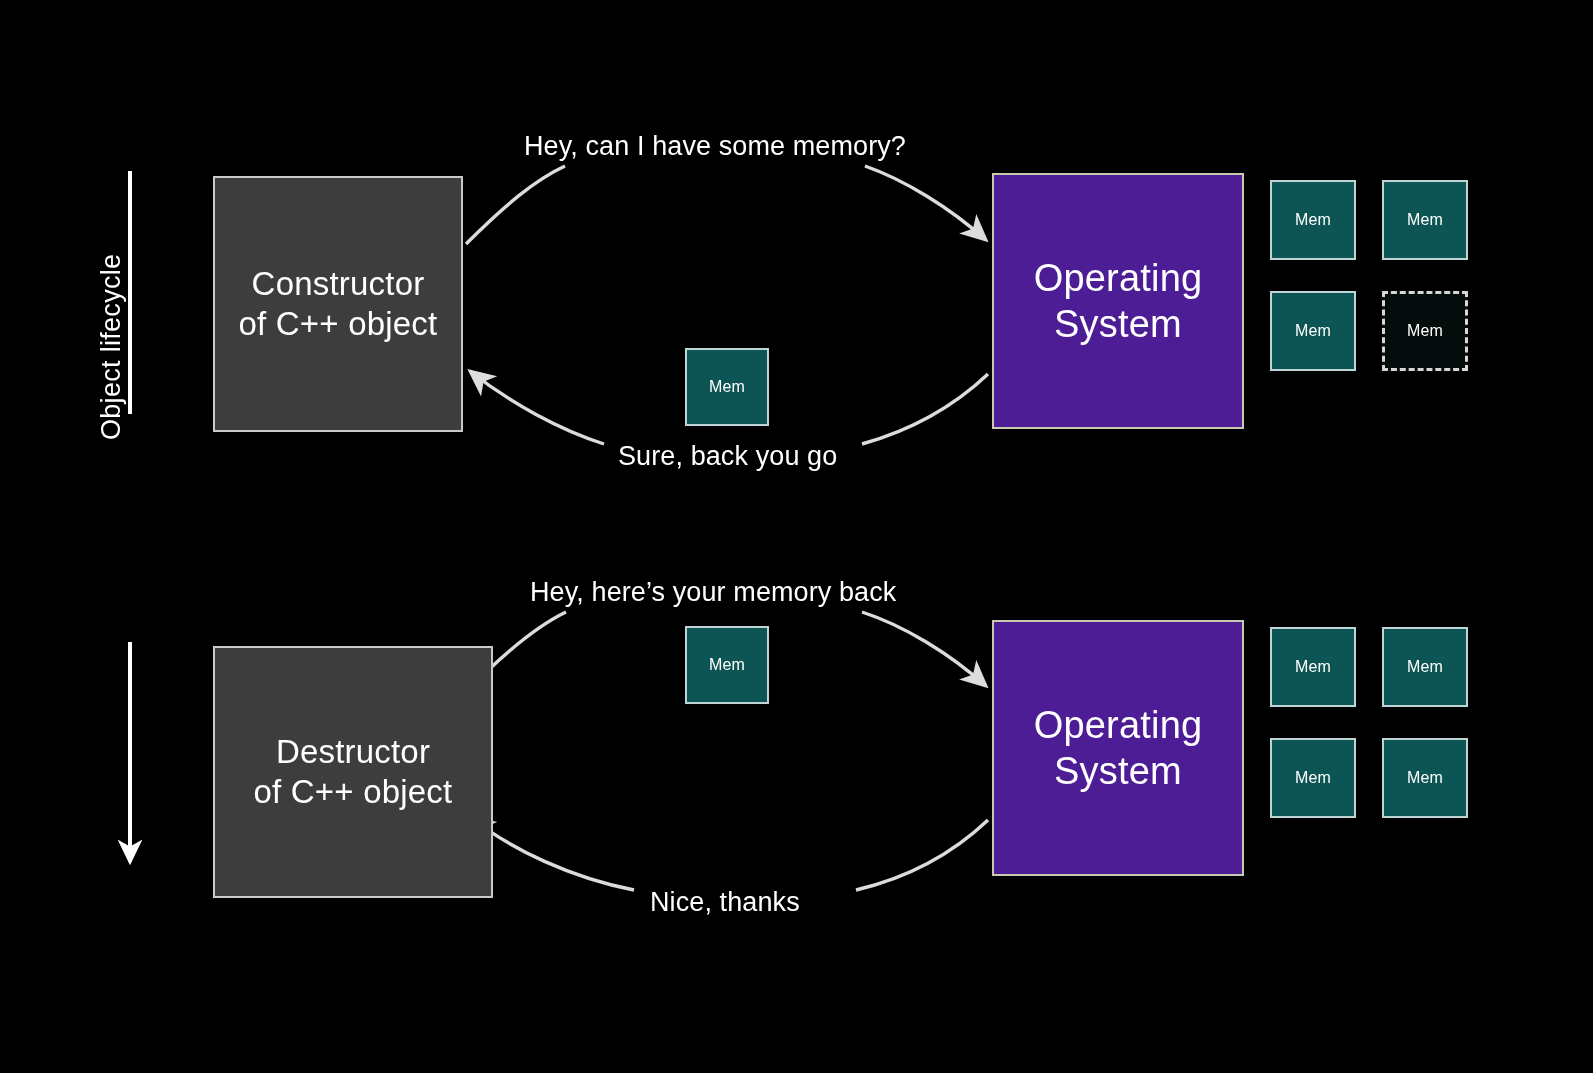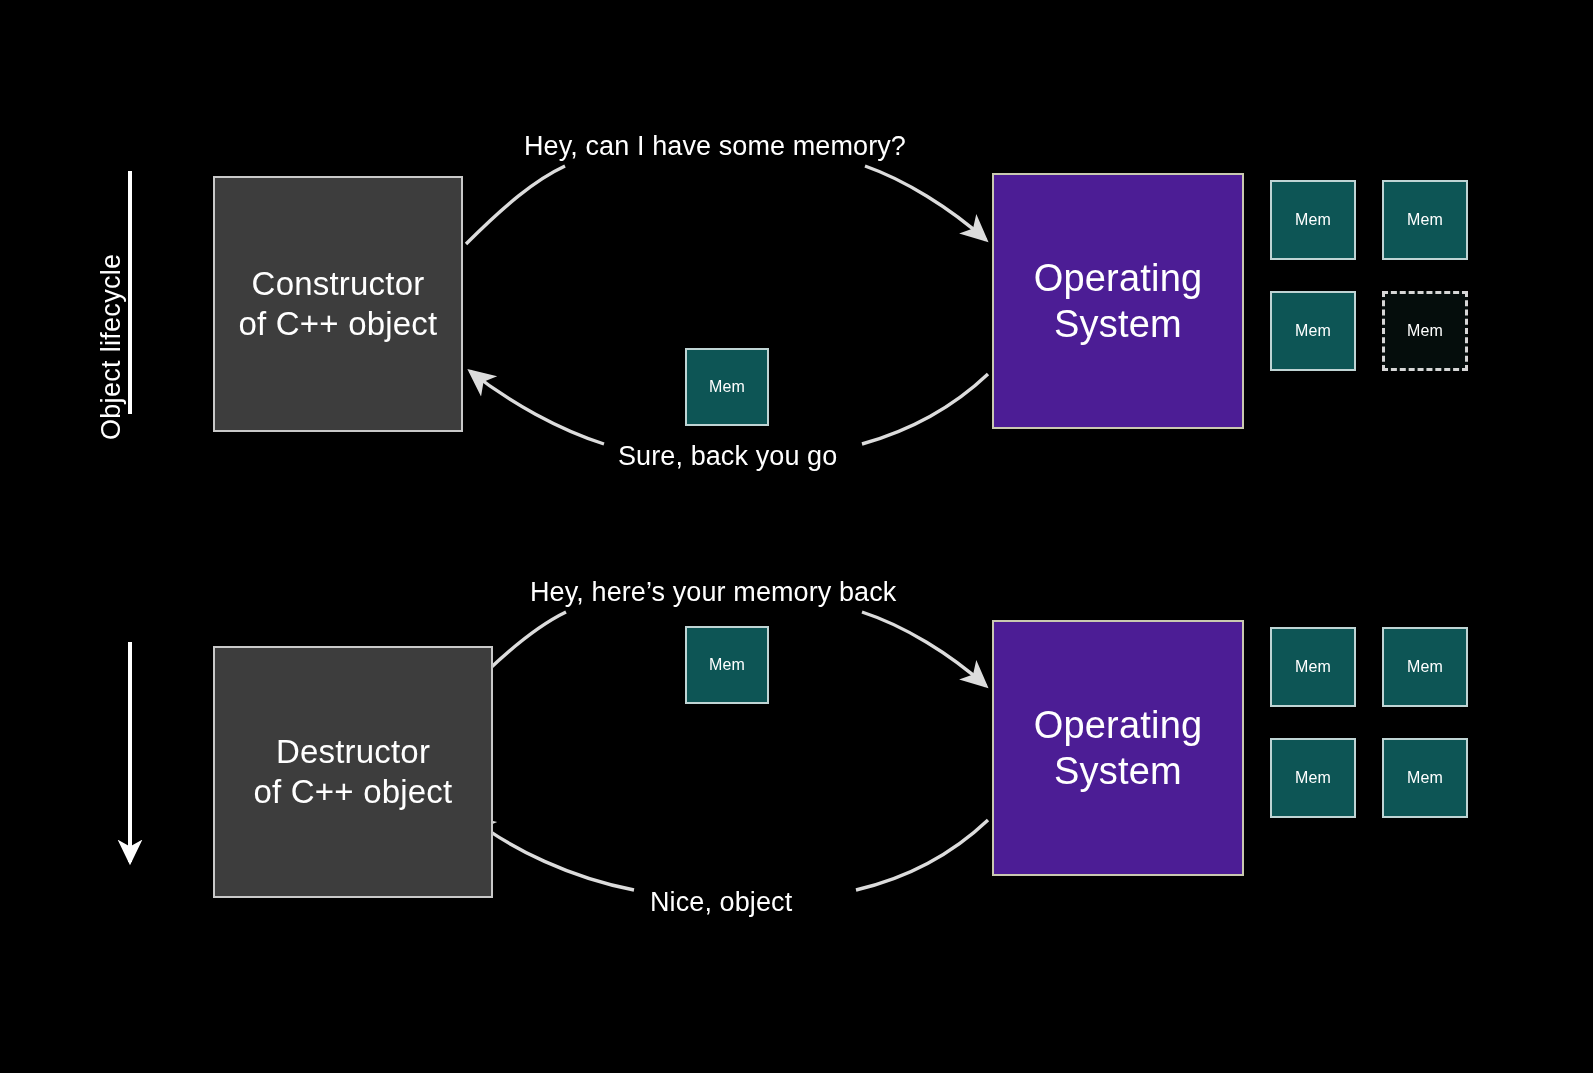--- a/index.html
+++ b/index.html
@@ -143,21 +143,21 @@
   <div class="mem empty" style="left:1382px; top:291px; width:86px; height:80px;">Mem</div>
 
   <div class="actor-box gray" style="left:213px; top:622px; width:280px; height:252px;margin-top:24px;">Destructor
 of C++ object</div>
 
   <div class="actor-box olive" style="left:992px; top:620px; width:252px; height:256px;">Operating
 System</div>
 
   <div class="speech" style="left:530px; top:577px;">Hey, here’s your memory back</div>
 
-  <div class="speech" style="left:650px; top:887px;">Nice, object</div>
+  <div class="speech" style="left:650px; top:887px;">Nice, thanks</div>
 
   <div class="mem" style="left:685px; top:626px; width:84px; height:78px;">Mem</div>
 
   <div class="mem" style="left:1270px; top:627px; width:86px; height:80px;">Mem</div>
   <div class="mem" style="left:1382px; top:627px; width:86px; height:80px;">Mem</div>
   <div class="mem" style="left:1270px; top:738px; width:86px; height:80px;">Mem</div>
   <div class="mem" style="left:1382px; top:738px; width:86px; height:80px;">Mem</div>
 
 </div>
 

